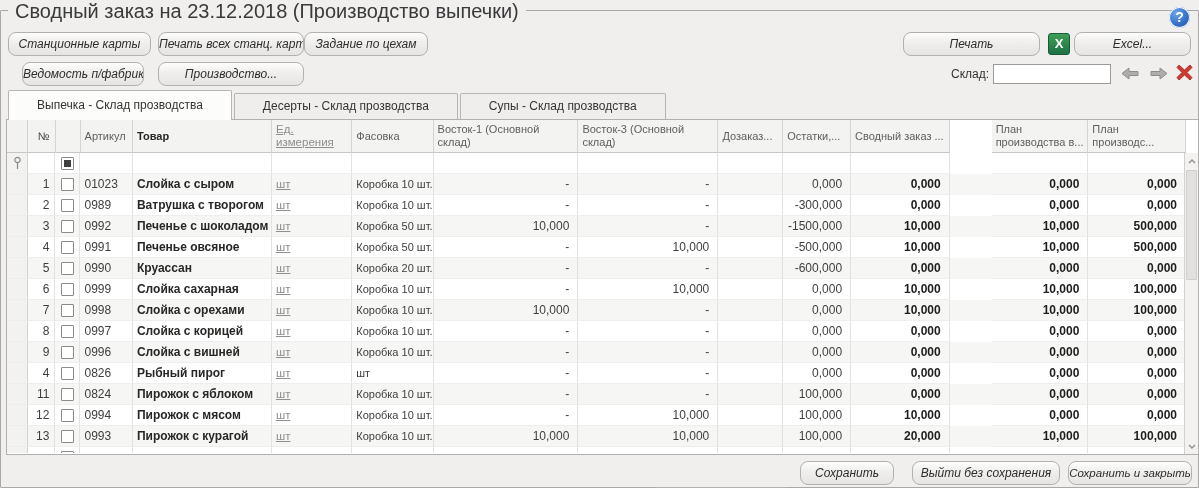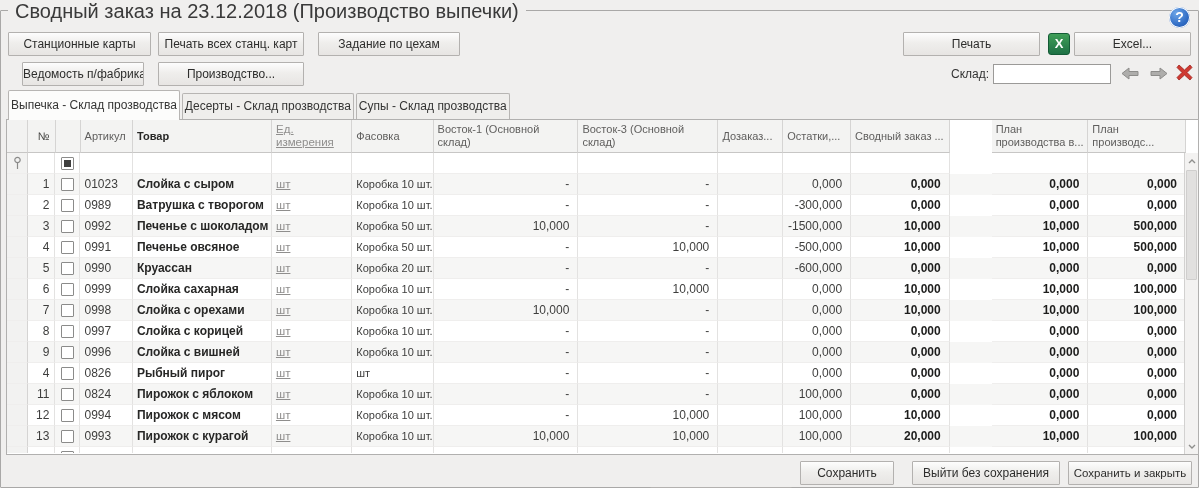--- a/index.html
+++ b/index.html
@@ -11,46 +11,46 @@
          border:1px solid #a9a8a7;border-radius:1px;pointer-events:none;}
   .page-title{position:absolute;left:8px;top:0;z-index:3;background:#f0efee;
               padding:0 7px;font-size:20px;color:#3a3a3a;white-space:nowrap;}
   
   .help{position:absolute;left:1169px;top:7px;width:21px;height:21px;border-radius:50%;
         background:radial-gradient(circle at 35% 30%,#6ea6e8,#2f6bc4 60%,#1f4e9e);
         color:#fff;font-weight:bold;font-size:14px;line-height:21px;text-align:center;
         box-shadow:0 0 0 1px #fff inset;z-index:4;cursor:pointer;}
   
   .btn{position:absolute;height:24px;box-sizing:border-box;border:1px solid #b3b1af;
-       border-radius:1px;background:linear-gradient(#fdfdfd,#efeeec 45%,#e7e5e3);
+       border-radius:8px;background:linear-gradient(#fdfdfd,#efeeec 45%,#e7e5e3);
        font-size:12px;color:#2d2d2c;text-align:center;line-height:22px;cursor:pointer;
-       overflow:hidden;white-space:nowrap;}
+       overflow:hidden;white-space:nowrap;font-style:italic;}
   .btn.disabled{color:#a3a2a0;background:linear-gradient(#f8f8f7,#eeedec);cursor:default;margin-top:26px;}
   .b-station{left:8px;top:32px;width:143px;}
   .b-printall{left:158px;top:32px;width:146px;}
-  .b-task{left:318px;top:32px;width:142px;}
+  .b-task{left:304px;top:32px;width:124px;}
   .b-sheet{left:22px;top:62px;width:122px;}
   .b-prod{left:158px;top:62px;width:146px;}
   .b-print{left:903px;top:32px;width:137px;}
   .b-excel{left:1074px;top:32px;width:117px;}
   
   .excel-ic{position:absolute;left:1048px;top:33px;width:22px;height:22px;border-radius:3px;
             background:linear-gradient(#3f9e57,#1e7145);border:1px solid #145b36;box-sizing:border-box;
             color:#fff;font-weight:bold;font-size:13px;line-height:20px;text-align:center;cursor:pointer;}
   
   .search-label{position:absolute;left:951px;top:62px;height:24px;line-height:24px;color:#333;}
   .search-input{position:absolute;left:993px;top:64px;width:118px;height:20px;box-sizing:border-box;
                 border:1px solid #9b9a98;background:#fff;font:12px "Liberation Sans",sans-serif;padding:0 3px;}
   .nav-ic{position:absolute;top:66px;width:18px;height:15px;cursor:pointer;}
   .nav-prev{left:1121px;} .nav-next{left:1150px;}
   .clear-ic{position:absolute;left:1176px;top:64px;width:17px;height:17px;cursor:pointer;}
   
   .tabs{position:absolute;left:8px;top:90px;height:30px;display:flex;z-index:2;}
   .tab{box-sizing:border-box;border:1px solid #b7b5b3;border-bottom:none;border-radius:2px 2px 0 0;
-       background:#efeeec;color:#343433;padding:0 2px;margin-right:2px;height:26px;margin-top:3px;
+       background:#efeeec;color:#343433;padding:0 28px;margin-right:2px;height:26px;margin-top:3px;
        line-height:25px;white-space:nowrap;cursor:pointer;}
   .tab.active{background:#fcfcfb;height:30px;margin-top:0;line-height:29px;z-index:3;}
   
   .grid{position:absolute;left:6px;top:119px;width:1193px;height:336px;box-sizing:border-box;
         border:1px solid #b1b0af;background:#fff;overflow:hidden;}
   .ghead,.frow,.trow{display:flex;width:1179px;}
   .hcell{box-sizing:border-box;height:33px;background:#f3f3f2;border-right:1px solid #d5d4d3;
          border-bottom:1px solid #c7c6c5;color:#5f5e5d;font-size:11px;display:flex;
          align-items:center;padding:0 3px 0 4px;overflow:hidden;line-height:13px;}
   .frow{height:21px;background:#fff;}

